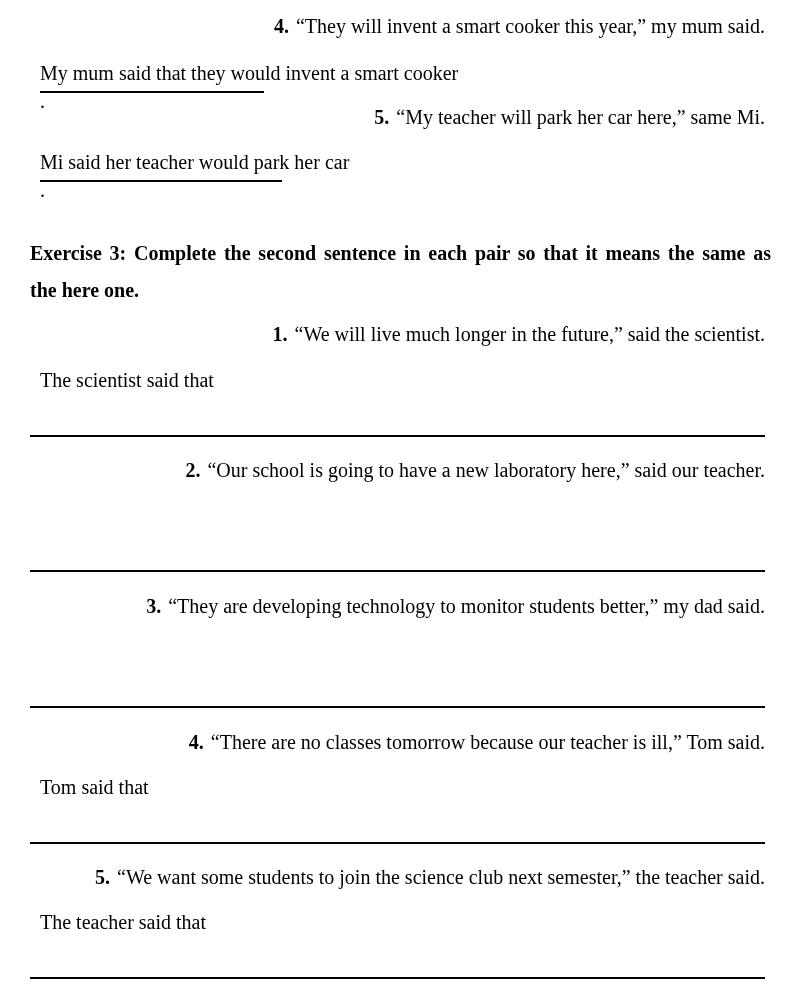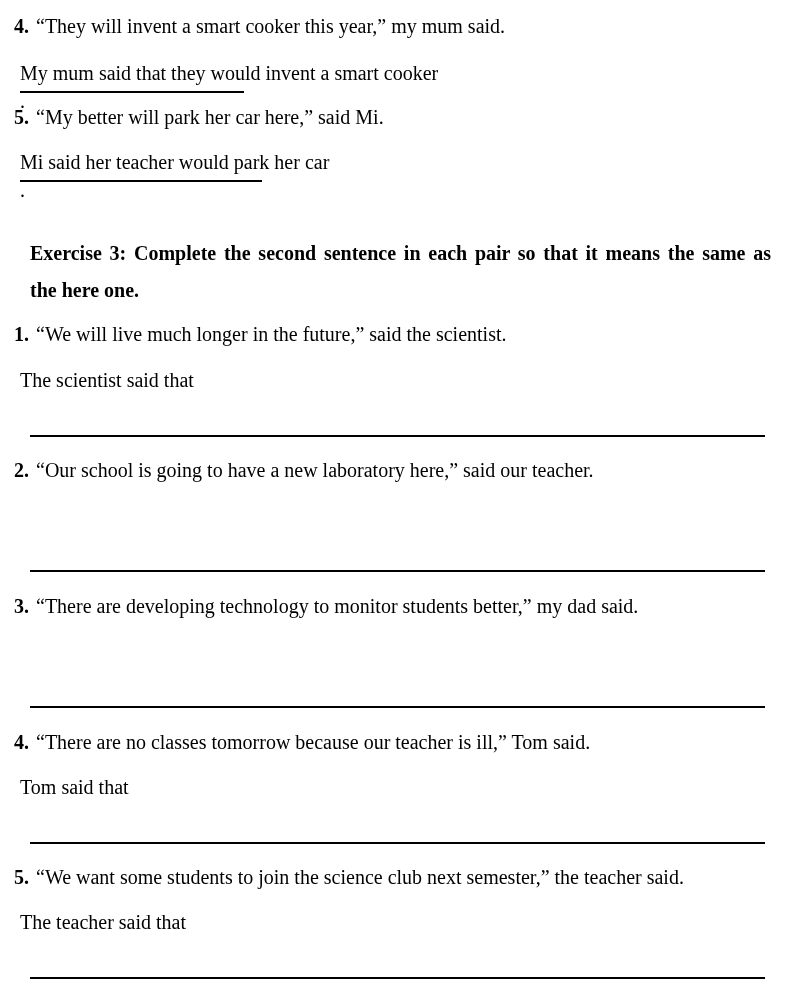--- a/index.html
+++ b/index.html
@@ -8,24 +8,25 @@
     width: 789px;
     height: 996px;
     background: #ffffff;
     color: #000000;
     font-family: "Liberation Serif", "DejaVu Serif", serif;
     font-size: 20px;
     overflow: hidden;
   }
   .line {
     position: absolute;
-    left: 14px;
+    left: 34px;
     right: 24px;
     line-height: 26px;
     white-space: nowrap;
+    text-align: right;
   }
   .flexline { display: flex; align-items: baseline; flex-direction: column; }
   .num { font-weight: bold; margin-right: 7px; }
   .blank {
     position: relative;
     top: 5px;
     border-bottom: 2px solid #000000;
     height: 0;
   }
   .blank.grow { flex: 1 1 auto; margin-left: 6px; }
@@ -60,21 +61,21 @@
   <div class="line" style="top:13px">
     <span class="num">4.</span><span>“They will invent a smart cooker this year,” my mum said.</span>
   </div>
   <div class="line flexline" style="top:60px">
     <span>My mum said that they would invent a smart cooker</span>
     <span class="blank fixed" style="width:224px"></span>
     <span class="period">.</span>
   </div>
 
   <div class="line" style="top:104px">
-    <span class="num">5.</span><span>“My better will park her car here,” said Mi.</span>
+    <span class="num">5.</span><span>“My teacher will park her car here,” same Mi.</span>
   </div>
   <div class="line flexline" style="top:149px">
     <span>Mi said her teacher would park her car</span>
     <span class="blank fixed" style="width:242px"></span>
     <span class="period">.</span>
   </div>
 
   <div class="heading justified" style="top:240px">Exercise 3: Complete the second sentence in each pair so that it means the same as</div>
   <div class="heading" style="top:277px">the here one.</div>
 
@@ -89,21 +90,21 @@
 
   <div class="line" style="top:457px">
     <span class="num">2.</span><span>“Our school is going to have a new laboratory here,” said our teacher.</span>
   </div>
   <div class="line flexline" style="top:502px">
     <span class="blank grow"></span>
   </div>
   <div class="contline" style="top:570px"></div>
 
   <div class="line" style="top:593px">
-    <span class="num">3.</span><span>“There are developing technology to monitor students better,” my dad said.</span>
+    <span class="num">3.</span><span>“They are developing technology to monitor students better,” my dad said.</span>
   </div>
   <div class="contline" style="top:706px"></div>
 
   <div class="line" style="top:729px">
     <span class="num">4.</span><span>“There are no classes tomorrow because our teacher is ill,” Tom said.</span>
   </div>
   <div class="line flexline" style="top:774px">
     <span>Tom said that</span>
     <span class="blank grow"></span>
   </div>

